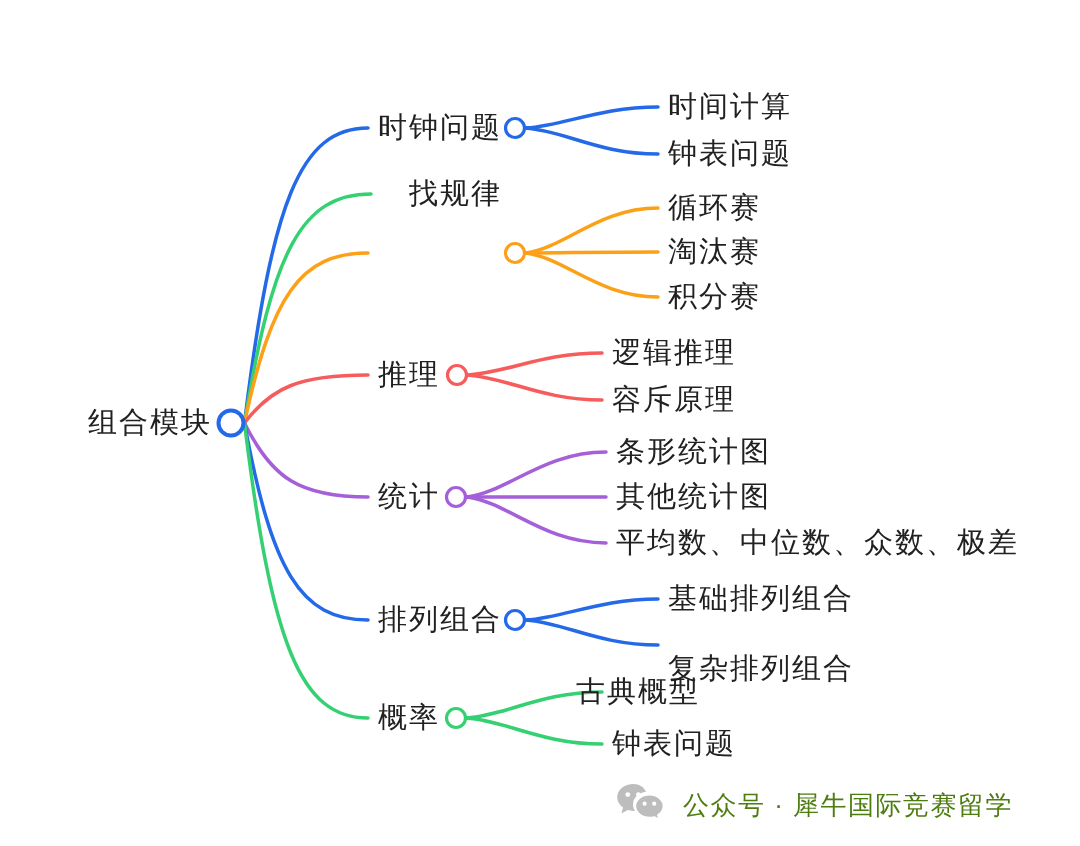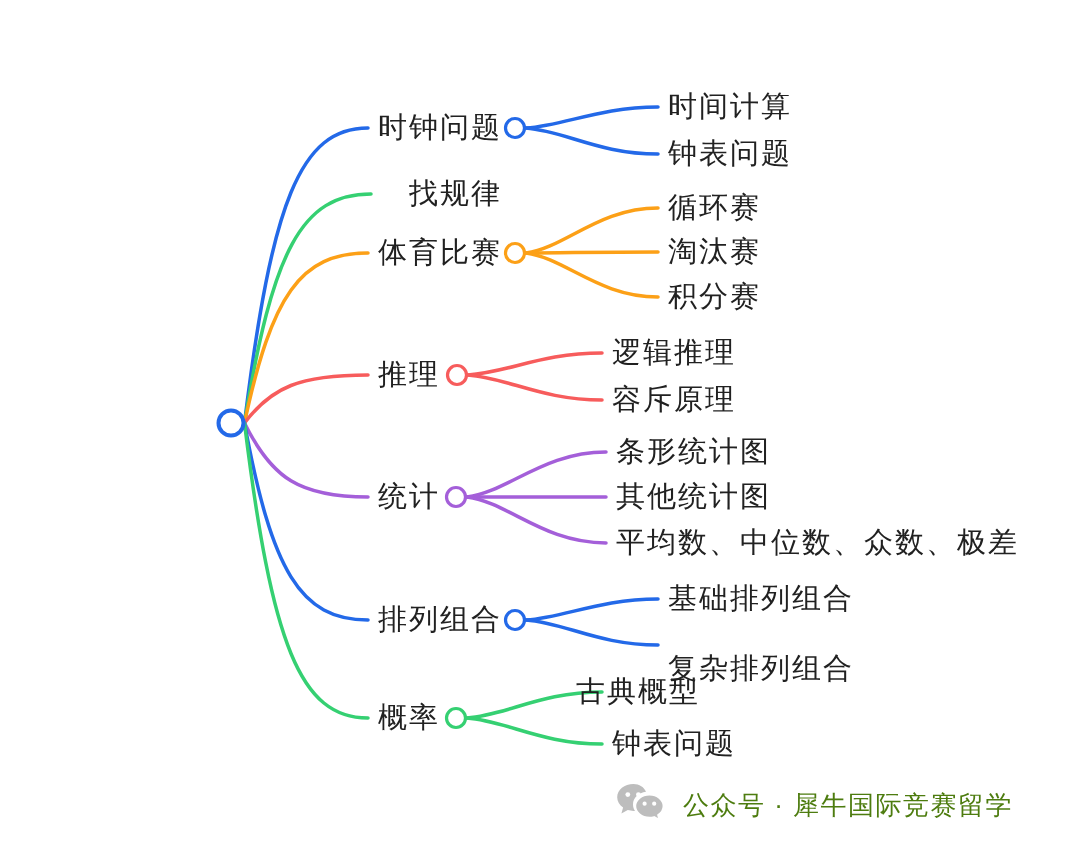--- a/index.html
+++ b/index.html
@@ -62,24 +62,24 @@
       <path d="M 526 620 C 565.6 617.48, 598.6 599, 658 599" stroke="#2369E8" fill="none" stroke-width="3.5" stroke-linecap="round"></path>
       <path d="M 526 620 C 565.6 623, 598.6 645, 658 645" stroke="#2369E8" fill="none" stroke-width="3.5" stroke-linecap="round"></path>
       <circle cx="515" cy="620" r="9.5" fill="#ffffff" stroke="#2369E8" stroke-width="3.2"></circle>
       <path d="M 244.5 423 C 271.67 644.25, 300.075 718, 368 718" stroke="#35D072" fill="none" stroke-width="3.5" stroke-linecap="round"></path>
       <path d="M 467 718 C 507.5 714.88, 541.25 692, 602 692" stroke="#35D072" fill="none" stroke-width="3.5" stroke-linecap="round"></path>
       <path d="M 467 718 C 507.5 721.12, 541.25 744, 602 744" stroke="#35D072" fill="none" stroke-width="3.5" stroke-linecap="round"></path>
       <circle cx="456" cy="718" r="9.5" fill="#ffffff" stroke="#35D072" stroke-width="3.2"></circle>
       <circle cx="231" cy="423" r="12.5" fill="#ffffff" stroke="#2369E8" stroke-width="4"></circle>
     </svg>
 
+  <div class="node" style="left:88px;top:423px;">组合模块</div>
 
   <div class="node" style="left:378px;top:128px;">时钟问题</div>
   <div class="node" style="left:381px;top:194px;margin-left:28px;">找规律</div>
-  <div class="node" style="left:378px;top:253px;">体育比赛</div>
   <div class="node" style="left:378px;top:375px;">推理</div>
   <div class="node" style="left:378px;top:497px;">统计</div>
   <div class="node" style="left:378px;top:620px;">排列组合</div>
   <div class="node" style="left:378px;top:718px;">概率</div>
 
   <div class="node" style="left:668px;top:154px;">钟表问题</div>
   <div class="node" style="left:668px;top:107px;">时间计算</div>
 
   <div class="node" style="left:668px;top:208px;">循环赛</div>
   <div class="node" style="left:668px;top:252px;">淘汰赛</div>

